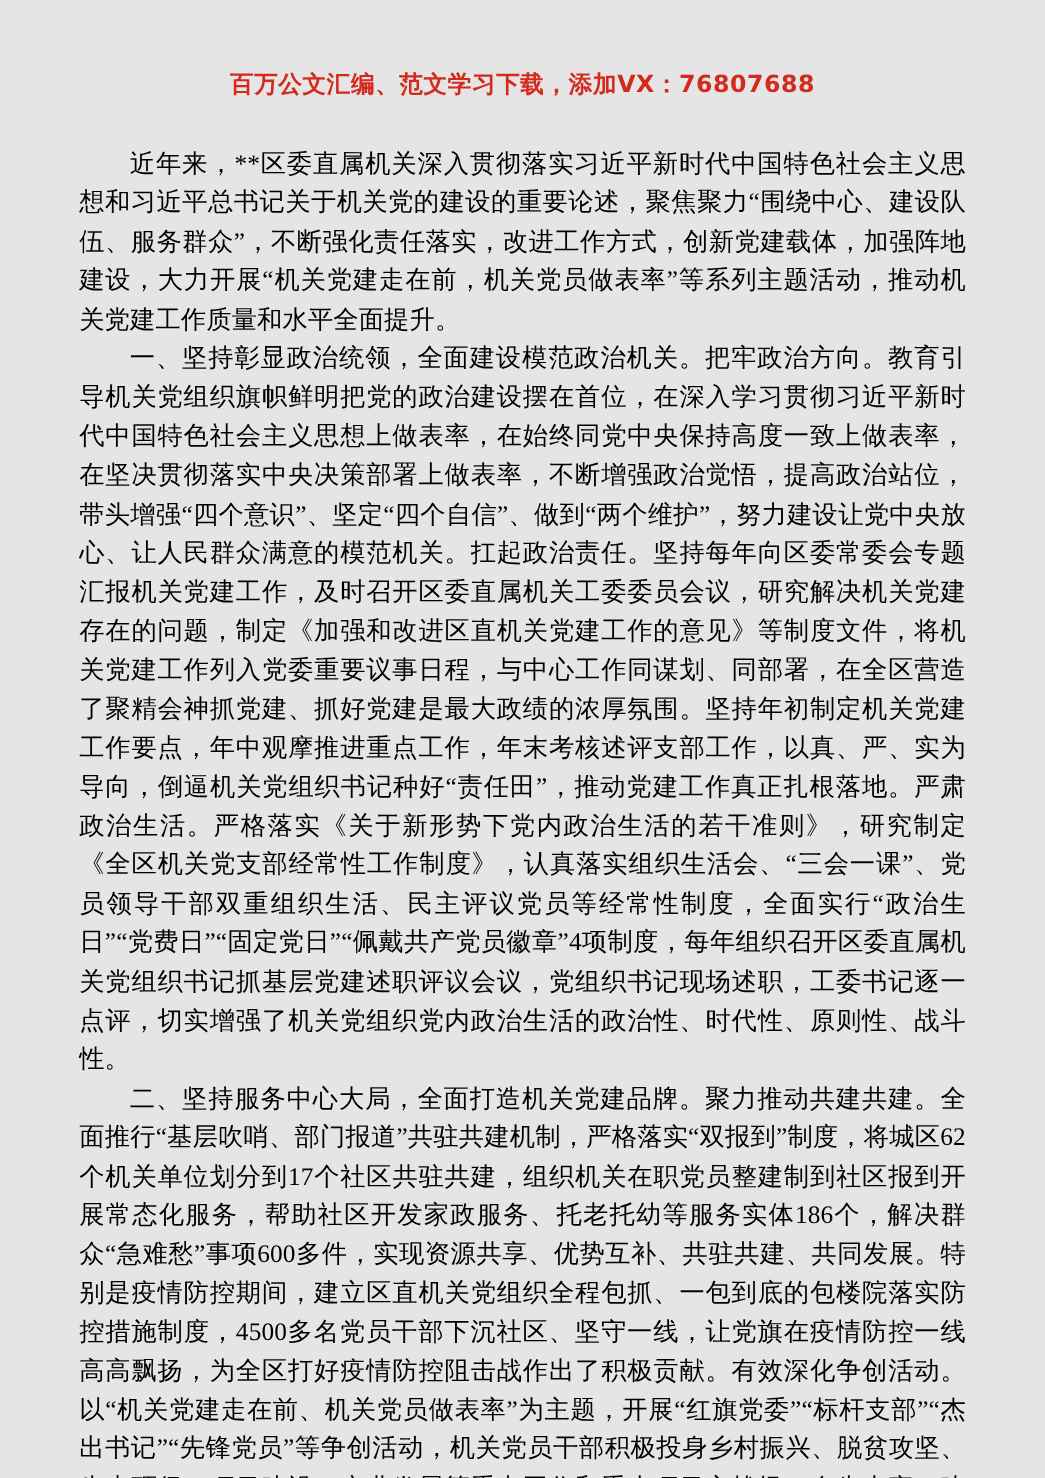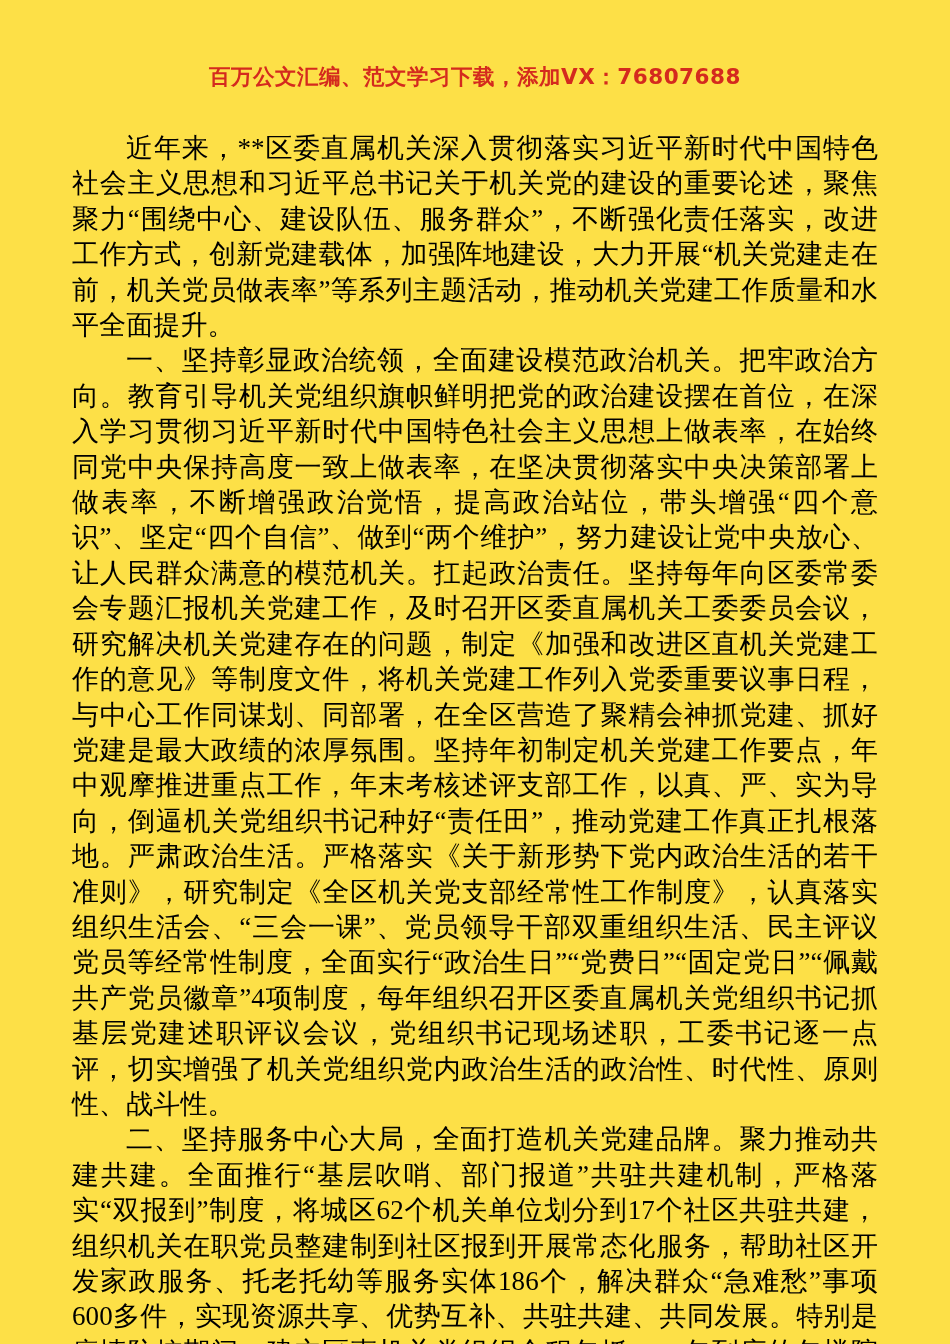--- a/index.html
+++ b/index.html
@@ -6,21 +6,21 @@
     margin: 0;
     padding: 0;
     background: #ffffff;
   }
   body {
     font-family: "Liberation Serif", "DejaVu Serif", serif;
   }
   .page {
     width: 950px;
     height: 1344px;
-    background: #fde047;
+    background: #e5e5e5;
     position: relative;
     box-sizing: border-box;
     padding: 0;
     overflow: hidden;
   }
   .header-banner {
     width: 100%;
     text-align: center;
     margin-top: 62px;
     margin-bottom: 0;
@@ -32,21 +32,21 @@
     letter-spacing: 0.5px;
     font-family: "DejaVu Sans", "Liberation Sans", sans-serif;
   }
   .content {
     margin: 0 auto;
     width: 806px;
     padding-top: 40px;
   }
   p.para {
     margin: 0;
-    font-size: 27px;
+    font-size: 23px;
     line-height: 35.4px;
     text-align: justify;
     text-justify: inter-ideograph;
     color: #000000;
     text-indent: 2em;
     letter-spacing: 0.1px;
   }
   p.para .bold {
     font-weight: normal;
   }

